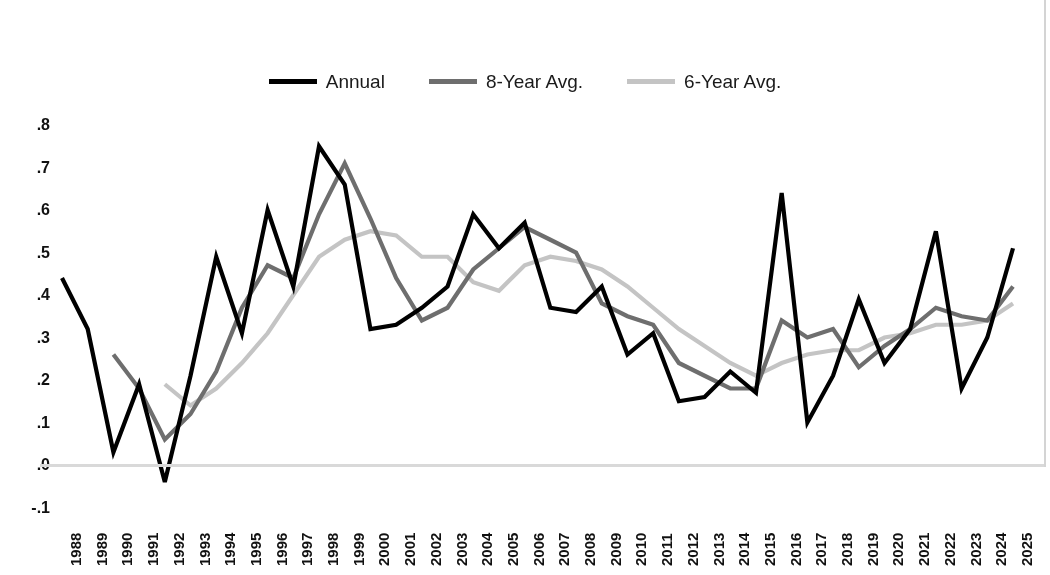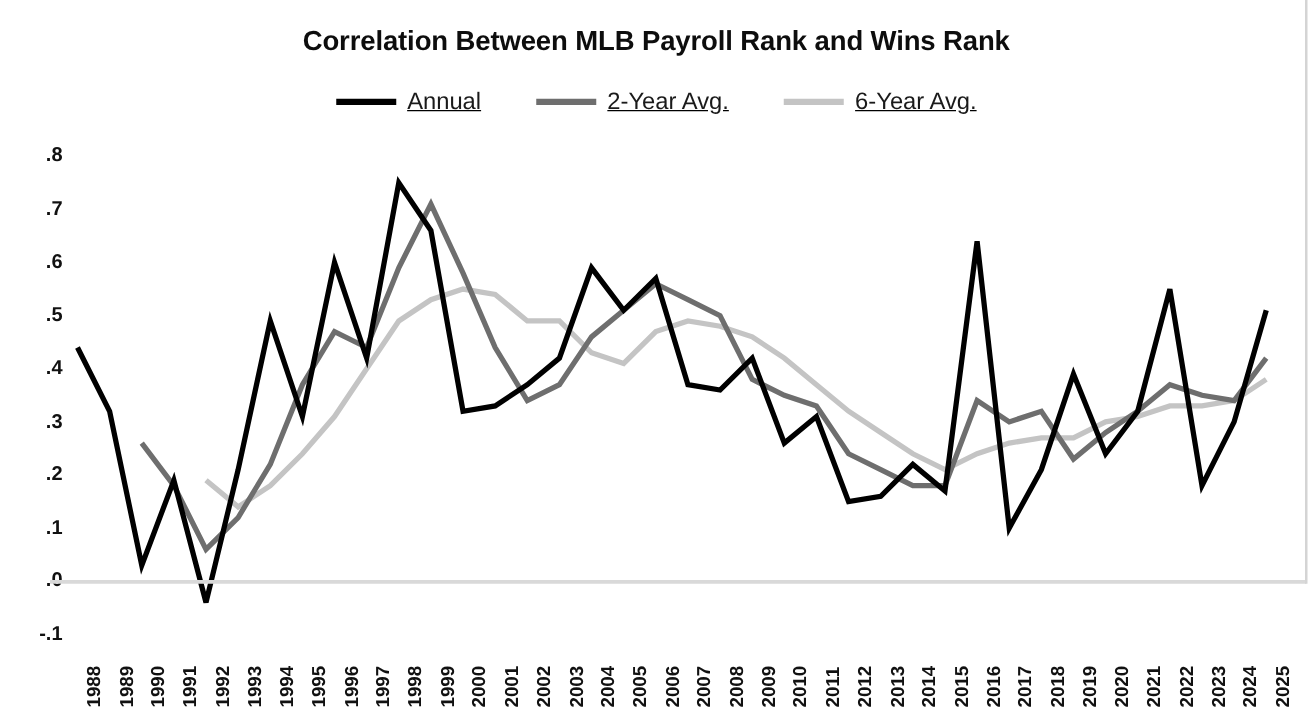--- a/index.html
+++ b/index.html
@@ -36,21 +36,20 @@
     width: 1050px;
     display: flex;
     justify-content: center;
     align-items: center;
     gap: 44px;
   }
   .legend-item {
     display: flex;
     align-items: center;
     gap: 9px;
-    text-decoration: underline;
   }
   .legend-swatch {
     display: block;
     width: 48px;
     height: 5px;
     border-radius: 0;
   }
   .legend-label {
     font-size: 19px;
     color: #1a1a1a;
@@ -92,30 +91,29 @@
     position: absolute;
     left: 0;
     top: 0;
   }
 </style>
 </head>
 <body>
 
 <div id="chart-root">
 
-  <div id="chart-title">Correlation Between MLB Payroll Rank and Wins Rank</div>
 
   <div id="legend">
       <div class="legend-item">
         <span class="legend-swatch" style="background: rgb(0, 0, 0);"></span>
         <span class="legend-label">Annual</span>
       </div>
       <div class="legend-item">
         <span class="legend-swatch" style="background: rgb(110, 110, 110);"></span>
-        <span class="legend-label">2-Year Avg.</span>
+        <span class="legend-label">8-Year Avg.</span>
       </div>
       <div class="legend-item">
         <span class="legend-swatch" style="background: rgb(196, 196, 196);"></span>
         <span class="legend-label">6-Year Avg.</span>
       </div>
     </div>
 
   <div id="plot-area">
     <svg id="svg-lines" width="1050" height="575">
         <polyline points="164.81,384.25 190.51,405.50 216.22,388.50 241.92,363.00 267.62,333.25 293.32,295.00 319.03,256.75 344.73,239.75 370.43,231.25 396.14,235.50 421.84,256.75 447.54,256.75 473.24,282.25 498.95,290.75 524.65,265.25 550.35,256.75 576.05,261.00 601.76,269.50 627.46,286.50 653.16,307.75 678.86,329.00 704.57,346.00 730.27,363.00 755.97,375.75 781.68,363.00 807.38,354.50 833.08,350.25 858.78,350.25 884.49,337.50 910.19,333.25 935.89,324.75 961.59,324.75 987.30,320.50 1013.00,303.50" fill="none" stroke="#c4c4c4" stroke-width="4.2" stroke-linejoin="miter" stroke-linecap="butt"></polyline>

